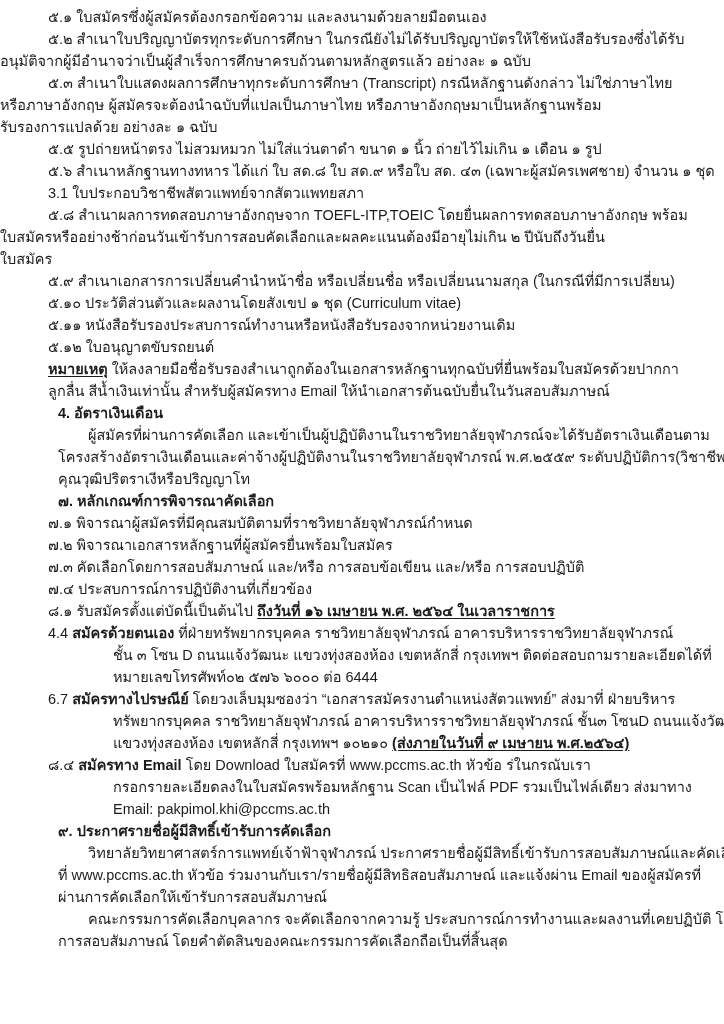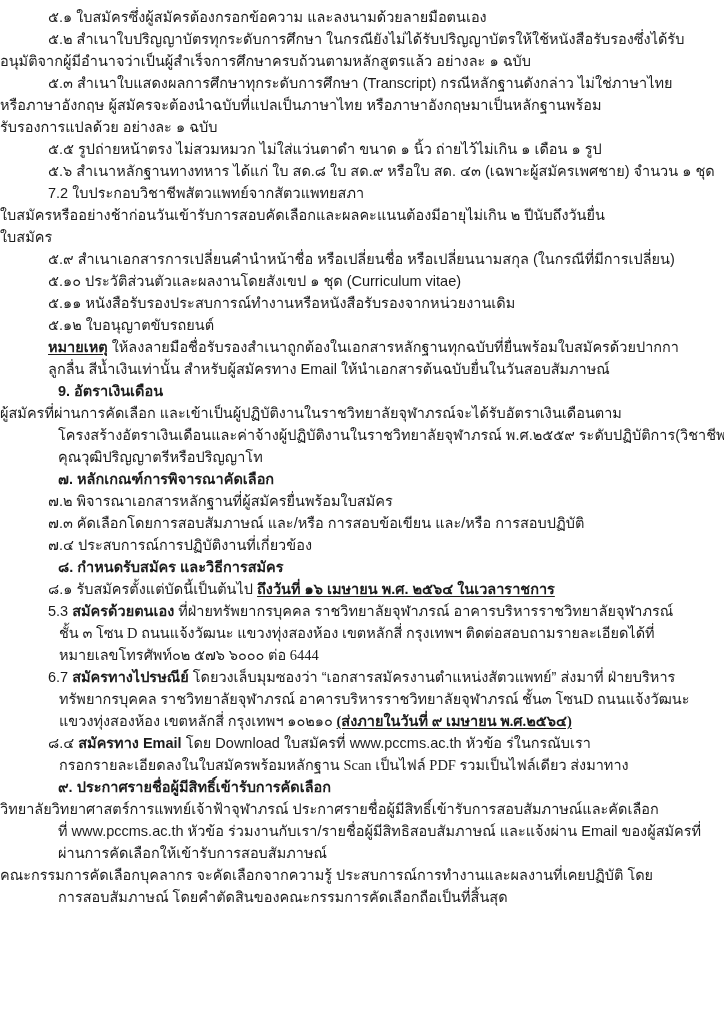--- a/index.html
+++ b/index.html
@@ -24,66 +24,68 @@
     background: #ffffff;
   }
   .line {
     line-height: 22px;
     white-space: nowrap;
   }
   
   .section     { padding-left: 58px;  font-weight: bold; }
   .item        { padding-left: 48px;  }
   .cont-sm     {  }   
-  .cont        { padding-left: 59px; font-family: Liberation Serif, serif; }   
+  .cont        { padding-left: 113px; }   
   .para        { padding-left: 58px;  }   
-  .para-indent {  }   
+  .para-indent { padding-left: 88px;  }   
   .b { font-weight: bold; }
   .u { text-decoration: underline; text-underline-offset: 2px; margin-top: 16px; }
 </style>
 </head>
 <body>
 
 <div class="page">
   <div id="doc">
       <div class="line item"><span>๕.๑ ใบสมัครซึ่งผู้สมัครต้องกรอกข้อความ และลงนามด้วยลายมือตนเอง</span></div>
       <div class="line item"><span>๕.๒ สำเนาใบปริญญาบัตรทุกระดับการศึกษา ในกรณียังไม่ได้รับปริญญาบัตรให้ใช้หนังสือรับรองซึ่งได้รับ</span></div>
       <div class="line cont-sm"><span>อนุมัติจากผู้มีอำนาจว่าเป็นผู้สำเร็จการศึกษาครบถ้วนตามหลักสูตรแล้ว อย่างละ ๑ ฉบับ</span></div>
       <div class="line item"><span>๕.๓ สำเนาใบแสดงผลการศึกษาทุกระดับการศึกษา (Transcript) กรณีหลักฐานดังกล่าว ไม่ใช่ภาษาไทย</span></div>
       <div class="line cont-sm"><span>หรือภาษาอังกฤษ ผู้สมัครจะต้องนำฉบับที่แปลเป็นภาษาไทย หรือภาษาอังกฤษมาเป็นหลักฐานพร้อม</span></div>
       <div class="line cont-sm"><span>รับรองการแปลด้วย อย่างละ ๑ ฉบับ</span></div>
       <div class="line item"><span>๕.๕ รูปถ่ายหน้าตรง ไม่สวมหมวก ไม่ใส่แว่นตาดำ ขนาด ๑ นิ้ว ถ่ายไว้ไม่เกิน ๑ เดือน ๑ รูป</span></div>
       <div class="line item"><span>๕.๖ สำเนาหลักฐานทางทหาร ได้แก่ ใบ สด.๘ ใบ สด.๙ หรือใบ สด. ๔๓ (เฉพาะผู้สมัครเพศชาย) จำนวน ๑ ชุด</span></div>
-      <div class="line item"><span>7.2 ใบประกอบวิชาชีพสัตวแพทย์จากสัตวแพทยสภา</span></div>
+      <div class="line item"><span>3.1 ใบประกอบวิชาชีพสัตวแพทย์จากสัตวแพทยสภา</span></div>
+      <div class="line item"><span>๕.๘ สำเนาผลการทดสอบภาษาอังกฤษจาก TOEFL-ITP,TOEIC โดยยื่นผลการทดสอบภาษาอังกฤษ พร้อม</span></div>
       <div class="line cont-sm"><span>ใบสมัครหรืออย่างช้าก่อนวันเข้ารับการสอบคัดเลือกและผลคะแนนต้องมีอายุไม่เกิน ๒ ปีนับถึงวันยื่น</span></div>
       <div class="line cont-sm"><span>ใบสมัคร</span></div>
       <div class="line item"><span>๕.๙ สำเนาเอกสารการเปลี่ยนคำนำหน้าชื่อ หรือเปลี่ยนชื่อ หรือเปลี่ยนนามสกุล (ในกรณีที่มีการเปลี่ยน)</span></div>
       <div class="line item"><span>๕.๑๐ ประวัติส่วนตัวและผลงานโดยสังเขป ๑ ชุด (Curriculum vitae)</span></div>
       <div class="line item"><span>๕.๑๑ หนังสือรับรองประสบการณ์ทำงานหรือหนังสือรับรองจากหน่วยงานเดิม</span></div>
       <div class="line item"><span>๕.๑๒ ใบอนุญาตขับรถยนต์</span></div>
       <div class="line item"><span class="b u">หมายเหตุ</span><span> ให้ลงลายมือชื่อรับรองสำเนาถูกต้องในเอกสารหลักฐานทุกฉบับที่ยื่นพร้อมใบสมัครด้วยปากกา</span></div>
       <div class="line item"><span>ลูกลื่น สีน้ำเงินเท่านั้น สำหรับผู้สมัครทาง Email ให้นำเอกสารต้นฉบับยื่นในวันสอบสัมภาษณ์</span></div>
-      <div class="line section"><span class="b">9. อัตราเงินเดือน</span></div>
+      <div class="line section"><span class="b">4. อัตราเงินเดือน</span></div>
       <div class="line para-indent"><span>ผู้สมัครที่ผ่านการคัดเลือก และเข้าเป็นผู้ปฏิบัติงานในราชวิทยาลัยจุฬาภรณ์จะได้รับอัตราเงินเดือนตาม</span></div>
       <div class="line para"><span>โครงสร้างอัตราเงินเดือนและค่าจ้างผู้ปฏิบัติงานในราชวิทยาลัยจุฬาภรณ์ พ.ศ.๒๕๕๙  ระดับปฏิบัติการ(วิชาชีพ)</span></div>
-      <div class="line para"><span>คุณวุฒิปริญญาตรีหรือปริญญาโท</span></div>
+      <div class="line para"><span>คุณวุฒิปริตราเงีหรือปริญญาโท</span></div>
       <div class="line section"><span class="b">๗. หลักเกณฑ์การพิจารณาคัดเลือก</span></div>
+      <div class="line item"><span>๗.๑ พิจารณาผู้สมัครที่มีคุณสมบัติตามที่ราชวิทยาลัยจุฬาภรณ์กำหนด</span></div>
       <div class="line item"><span>๗.๒ พิจารณาเอกสารหลักฐานที่ผู้สมัครยื่นพร้อมใบสมัคร</span></div>
       <div class="line item"><span>๗.๓ คัดเลือกโดยการสอบสัมภาษณ์ และ/หรือ การสอบข้อเขียน และ/หรือ การสอบปฏิบัติ</span></div>
       <div class="line item"><span>๗.๔ ประสบการณ์การปฏิบัติงานที่เกี่ยวข้อง</span></div>
-      <div class="line section"><span class="b">๘. กำหนดรับสมัคร และวิธีการสมัคร</span></div>
       <div class="line item"><span>๘.๑ รับสมัครตั้งแต่บัดนี้เป็นต้นไป </span><span class="b u">ถึงวันที่ ๑๖ เมษายน พ.ศ. ๒๕๖๔ ในเวลาราชการ</span></div>
-      <div class="line item"><span>5.3 </span><span class="b">สมัครด้วยตนเอง</span><span> ที่ฝ่ายทรัพยากรบุคคล ราชวิทยาลัยจุฬาภรณ์ อาคารบริหารราชวิทยาลัยจุฬาภรณ์</span></div>
+      <div class="line item"><span>4.4 </span><span class="b">สมัครด้วยตนเอง</span><span> ที่ฝ่ายทรัพยากรบุคคล ราชวิทยาลัยจุฬาภรณ์ อาคารบริหารราชวิทยาลัยจุฬาภรณ์</span></div>
       <div class="line cont"><span>ชั้น ๓ โซน D ถนนแจ้งวัฒนะ แขวงทุ่งสองห้อง เขตหลักสี่ กรุงเทพฯ ติดต่อสอบถามรายละเอียดได้ที่</span></div>
       <div class="line cont"><span>หมายเลขโทรศัพท์๐๒ ๕๗๖ ๖๐๐๐ ต่อ 6444</span></div>
       <div class="line item"><span>6.7 </span><span class="b">สมัครทางไปรษณีย์</span><span> โดยวงเล็บมุมซองว่า “เอกสารสมัครงานตำแหน่งสัตวแพทย์” ส่งมาที่ ฝ่ายบริหาร</span></div>
       <div class="line cont"><span>ทรัพยากรบุคคล ราชวิทยาลัยจุฬาภรณ์ อาคารบริหารราชวิทยาลัยจุฬาภรณ์ ชั้น๓ โซนD ถนนแจ้งวัฒนะ</span></div>
       <div class="line cont"><span>แขวงทุ่งสองห้อง เขตหลักสี่ กรุงเทพฯ ๑๐๒๑๐ </span><span class="b u">(ส่งภายในวันที่ ๙ เมษายน พ.ศ.๒๕๖๔)</span></div>
       <div class="line item"><span>๘.๔ </span><span class="b">สมัครทาง Email</span><span>  โดย Download ใบสมัครที่ www.pccms.ac.th หัวข้อ ร่ในกรณับเรา</span></div>
       <div class="line cont"><span>กรอกรายละเอียดลงในใบสมัครพร้อมหลักฐาน Scan เป็นไฟล์ PDF รวมเป็นไฟล์เดียว ส่งมาทาง</span></div>
+      <div class="line cont"><span>Email: pakpimol.khi@pccms.ac.th</span></div>
       <div class="line section"><span class="b">๙. ประกาศรายชื่อผู้มีสิทธิ์เข้ารับการคัดเลือก</span></div>
       <div class="line para-indent"><span>วิทยาลัยวิทยาศาสตร์การแพทย์เจ้าฟ้าจุฬาภรณ์ ประกาศรายชื่อผู้มีสิทธิ์เข้ารับการสอบสัมภาษณ์และคัดเลือก</span></div>
       <div class="line para"><span>ที่ www.pccms.ac.th หัวข้อ ร่วมงานกับเรา/รายชื่อผู้มีสิทธิสอบสัมภาษณ์ และแจ้งผ่าน Email ของผู้สมัครที่</span></div>
       <div class="line para"><span>ผ่านการคัดเลือกให้เข้ารับการสอบสัมภาษณ์</span></div>
       <div class="line para-indent"><span>คณะกรรมการคัดเลือกบุคลากร จะคัดเลือกจากความรู้ ประสบการณ์การทำงานและผลงานที่เคยปฏิบัติ โดย</span></div>
       <div class="line para"><span>การสอบสัมภาษณ์ โดยคำตัดสินของคณะกรรมการคัดเลือกถือเป็นที่สิ้นสุด</span></div>
     </div>
 </div>
 
 </body></html>

